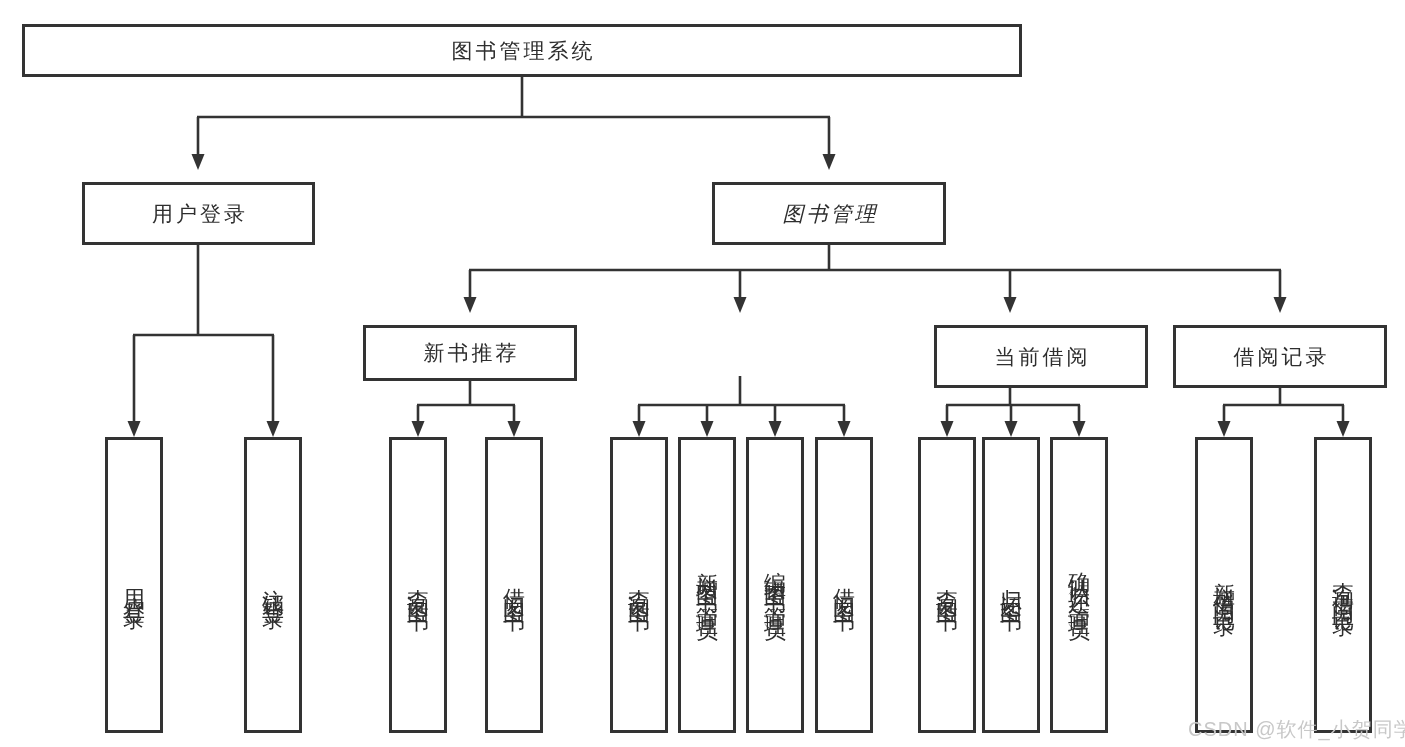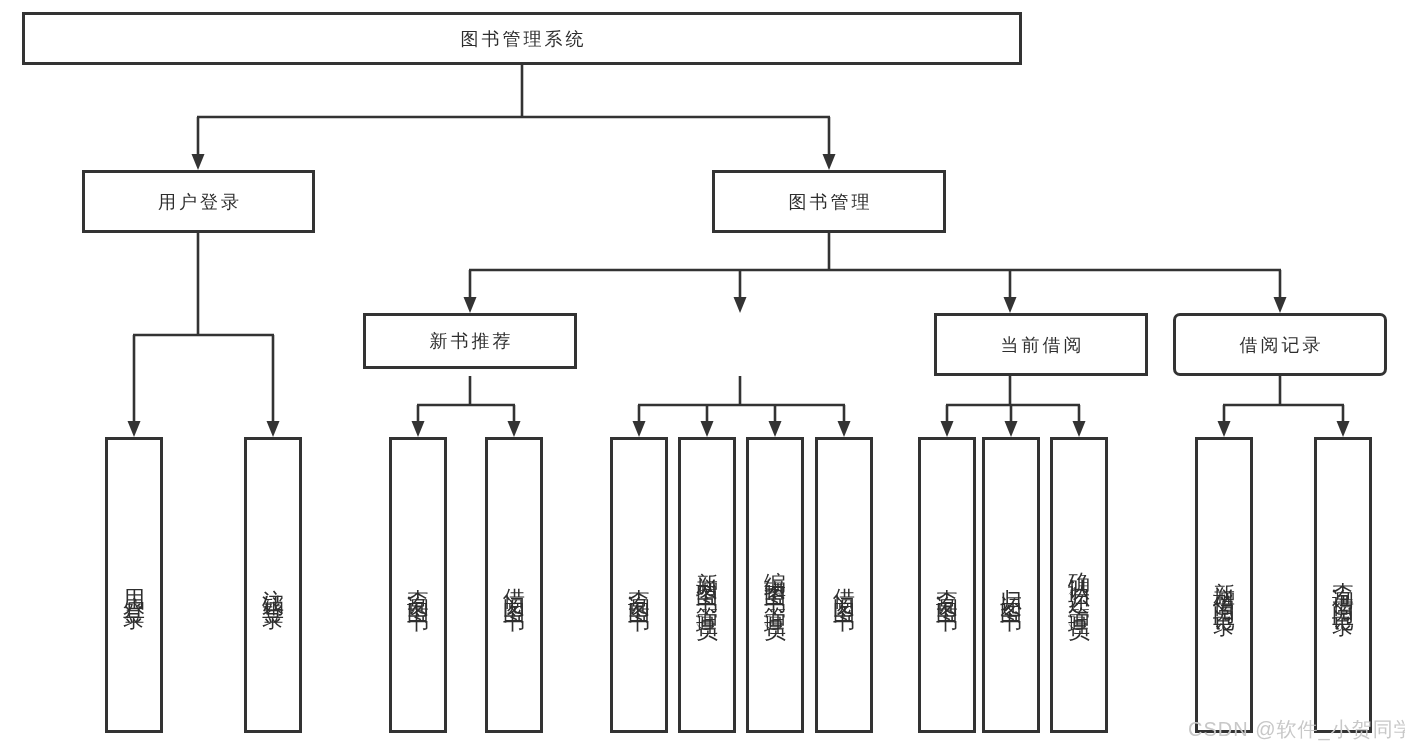--- a/index.html
+++ b/index.html
@@ -27,41 +27,42 @@
     box-sizing: border-box;
     background: #ffffff;
     border: 3px solid var(--line-color, #333333);
     display: flex;
     align-items: center;
     justify-content: center;
     color: var(--text-color, #2e2e2e);
     z-index: 2;
   }
   .hnode {
-    font-size: 18px;
+    font-size: 21px;
     letter-spacing: 3px;
     text-indent: 3px;
     white-space: nowrap;
+    margin-top: 12px;
   }
   .leaf span {
     writing-mode: vertical-rl;
     text-orientation: mixed;
     font-size: 22px;
     letter-spacing: 7px;
     line-height: 1;
     white-space: nowrap;
   }
   
   #n-root { left: 22px;  top: 12px;  width: 1000px; height: 53px; }
   #n-l1a  { left: 82px;  top: 170px; width: 233px;  height: 63px; }
-  #n-l1b  { left: 712px; top: 170px; width: 234px;  height: 63px; }
+  #n-l1b  { left: 712px; top: 170px; width: 234px;  height: 63px; font-style: italic; }
   #n-l2a  { left: 363px; top: 313px; width: 214px;  height: 56px; }
   #n-l2b  { left: 633px; top: 313px; width: 214px;  height: 63px; }
   #n-l2c  { left: 934px; top: 313px; width: 214px;  height: 63px; }
-  #n-l2d  { left: 1173px;top: 313px; width: 214px;  height: 63px; border-radius: 7px; }
+  #n-l2d  { left: 1173px;top: 313px; width: 214px;  height: 63px; }
   .leaf { width: 58px; height: 296px; top: 437px; }
   #n-a1 { left: 105px; }
   #n-a2 { left: 244px; }
   #n-b1 { left: 389px; }
   #n-b2 { left: 485px; }
   #n-c1 { left: 610px; }
   #n-c2 { left: 678px; }
   #n-c3 { left: 746px; }
   #n-c4 { left: 815px; }
   #n-d1 { left: 918px; }

